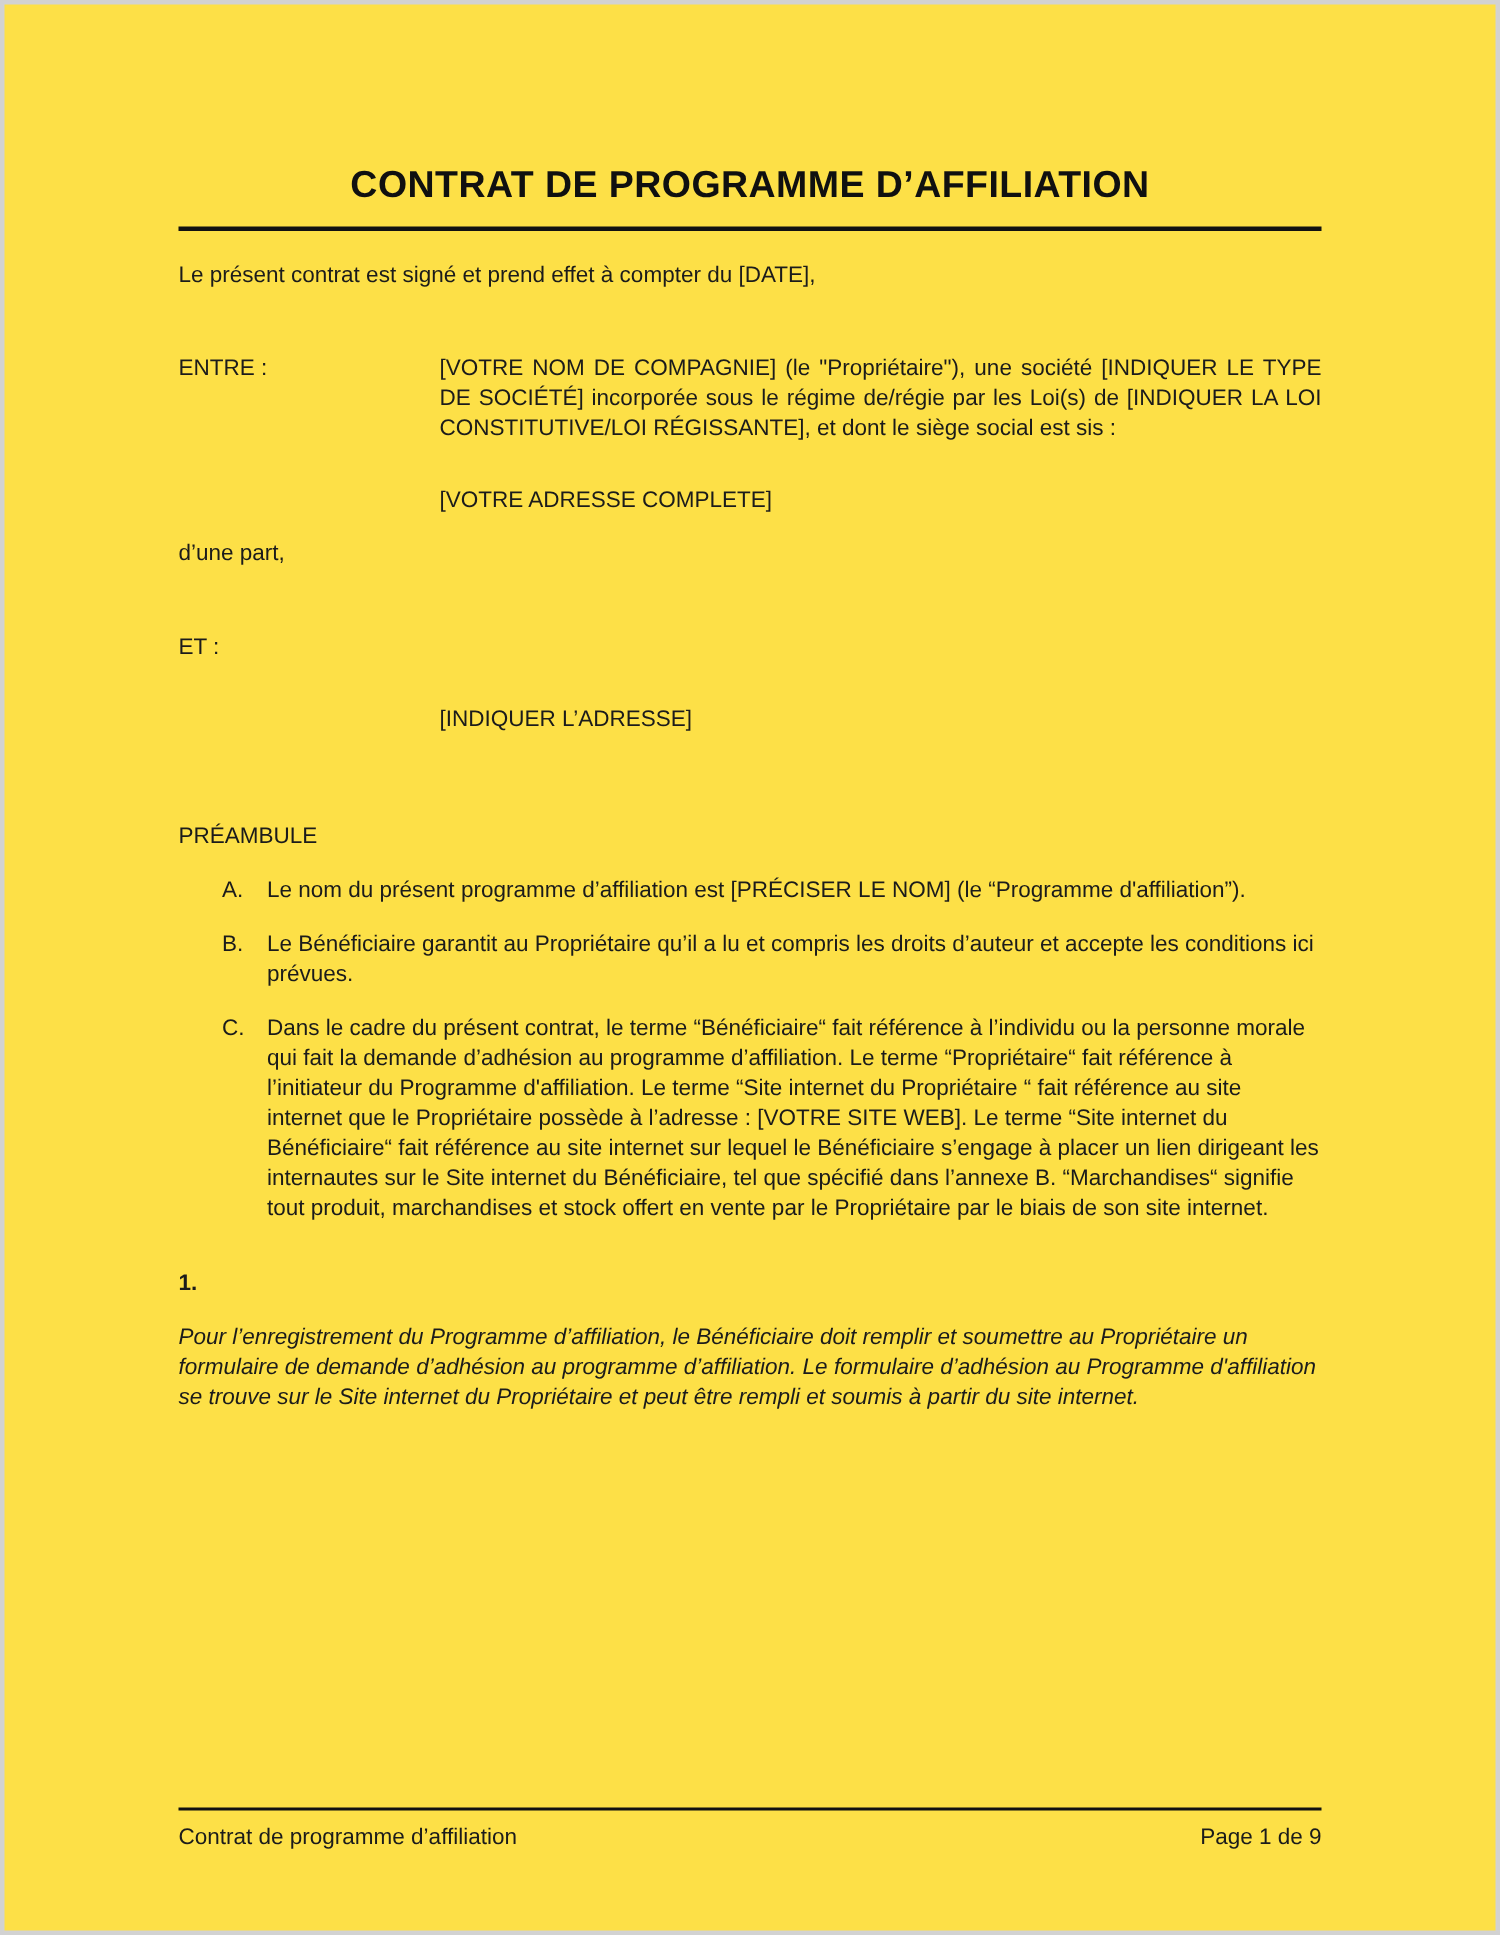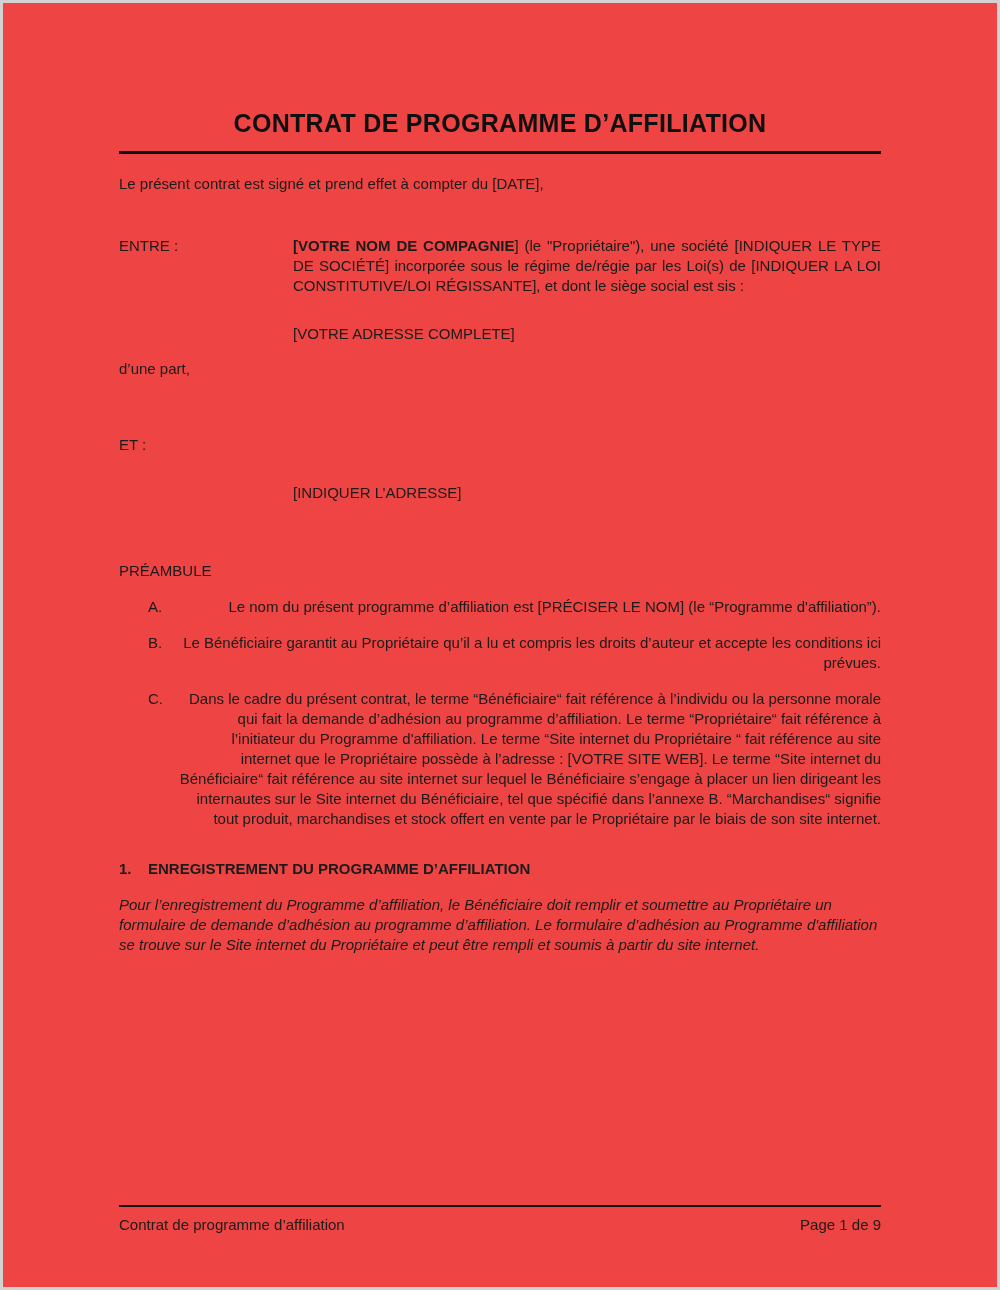--- a/index.html
+++ b/index.html
@@ -5,21 +5,21 @@
   html, body {
     margin: 0;
     padding: 0;
     background: #ffffff;
   }
   .page {
     position: relative;
     width: 1000px;
     height: 1290px;
     box-sizing: border-box;
-    background: #ef4444;
+    background: #fde047;
     border: 3px solid #d2d2d2;
     padding: 105px 116px 0 116px;
     font-family: "Liberation Sans", "DejaVu Sans", sans-serif;
     font-size: 15px;
     line-height: 20px;
     color: #1b1b1b;
     overflow: hidden;
   }
   .doc-title {
     font-size: 25px;
@@ -35,21 +35,21 @@
     margin: 13px 0 0 0;
   }
   .intro {
     margin-top: 20px;
   }
   .party {
     display: flex;
     margin-top: 42px;
   }
   .party.et-block {
-    margin-top: 56px;
+    margin-top: 43px;
   }
   .party-label {
     width: 174px;
     flex-shrink: 0;
     font-weight: normal;
   }
   .party-text {
     flex: 1;
     text-align: justify;
   }
@@ -66,21 +66,20 @@
   .list-item {
     display: flex;
     margin: 16px 0 0 29px;
   }
   .list-label {
     width: 30px;
     flex-shrink: 0;
   }
   .list-text {
     flex: 1;
-    text-align: right;
   }
   .section-heading {
     display: flex;
     font-weight: bold;
     margin-top: 30px;
   }
   .section-number {
     width: 29px;
     flex-shrink: 0;
   }
@@ -91,21 +90,21 @@
   .footer {
     position: absolute;
     left: 116px;
     right: 116px;
     bottom: 52px;
     border-top: 2px solid #111111;
     padding-top: 8px;
     display: flex;
     justify-content: space-between;
   }
-  b { font-weight: bold; }
+  b { font-weight: normal; }
 </style>
 </head>
 <body>
 
 <div class="page">
 
   <div class="doc-title">CONTRAT DE PROGRAMME D’AFFILIATION</div>
   <hr class="title-rule">
 
   <p class="intro">Le présent contrat est signé et prend effet à compter du [DATE],</p>
@@ -132,21 +131,20 @@
     <div class="list-label">B.</div>
     <div class="list-text">Le Bénéficiaire garantit au Propriétaire qu’il a lu et compris les droits d’auteur et accepte les conditions ici prévues.</div>
   </div>
   <div class="list-item">
     <div class="list-label">C.</div>
     <div class="list-text">Dans le cadre du présent contrat, le terme “Bénéficiaire“ fait référence à l’individu ou la personne morale qui fait la demande d’adhésion au programme d’affiliation. Le terme “Propriétaire“ fait référence à l’initiateur du Programme d'affiliation. Le terme “Site internet du Propriétaire “ fait référence au site internet que le Propriétaire possède à l’adresse : [VOTRE SITE WEB]. Le terme “Site internet du Bénéficiaire“ fait référence au site internet sur lequel le Bénéficiaire s’engage à placer un lien dirigeant les internautes sur le Site internet du Bénéficiaire, tel que spécifié dans l’annexe B. “Marchandises“ signifie tout produit, marchandises et stock offert en vente par le Propriétaire par le biais de son site internet.</div>
   </div>
 
   <div class="section-heading">
     <div class="section-number">1.</div>
-    <div class="section-title">ENREGISTREMENT DU PROGRAMME D’AFFILIATION</div>
   </div>
   <p class="section-body">Pour l’enregistrement du Programme d’affiliation, le Bénéficiaire doit remplir et soumettre au Propriétaire un formulaire de demande d’adhésion au programme d’affiliation. Le formulaire d’adhésion au Programme d'affiliation se trouve sur le Site internet du Propriétaire et peut être rempli et soumis à partir du site internet.</p>
 
   <div class="footer">
     <span>Contrat de programme d’affiliation</span>
     <span>Page 1 de 9</span>
   </div>
 
 </div>
 

